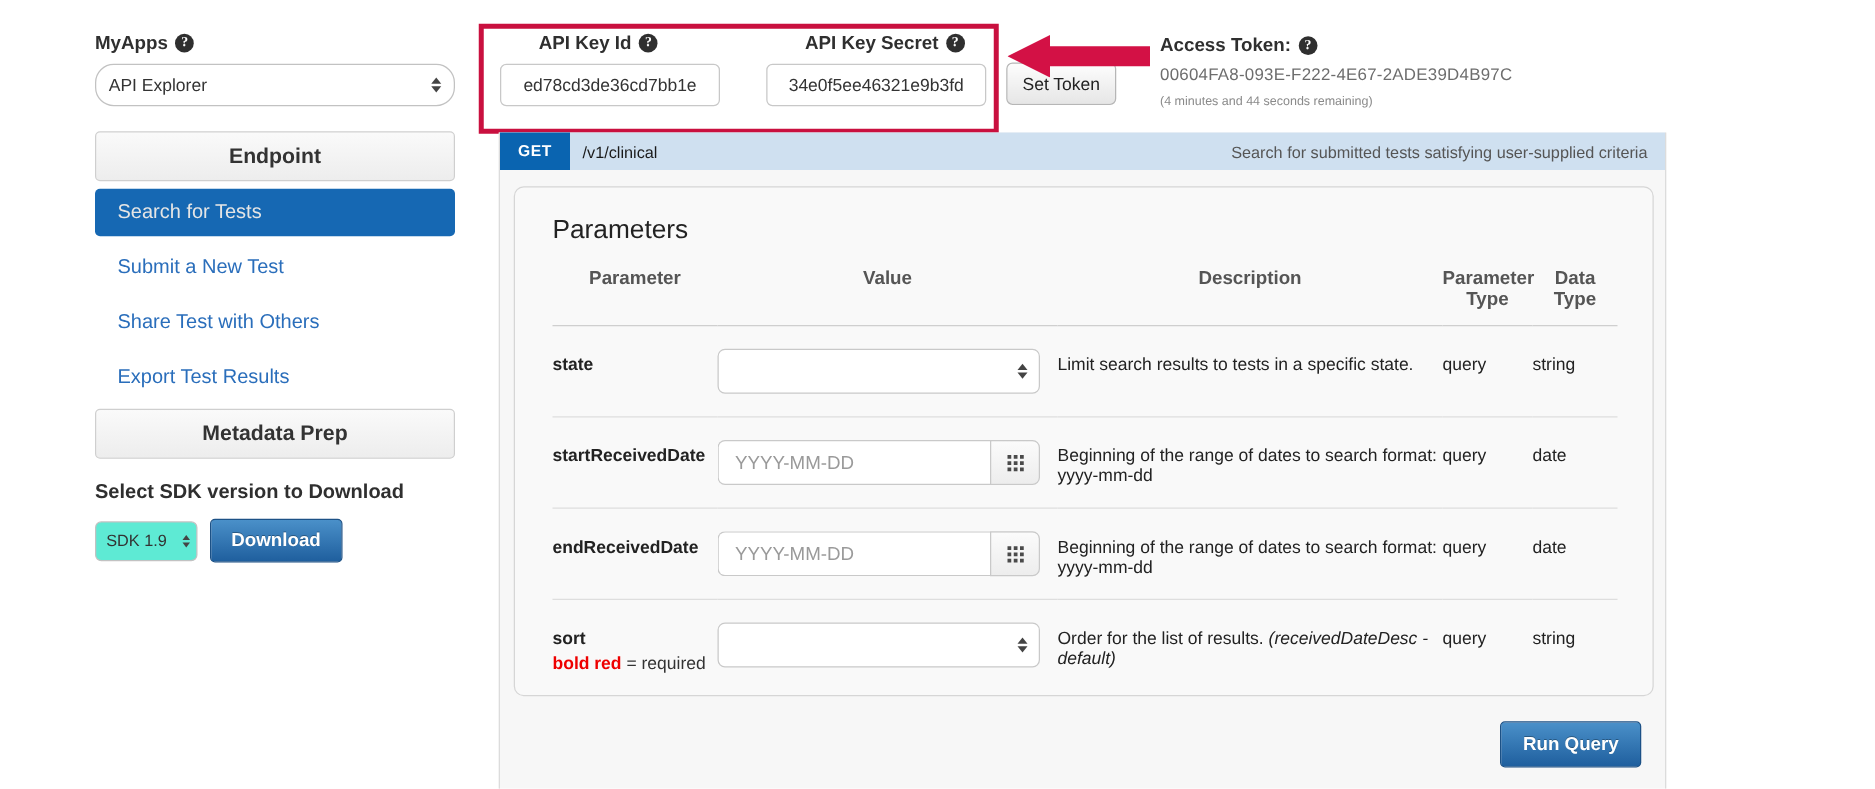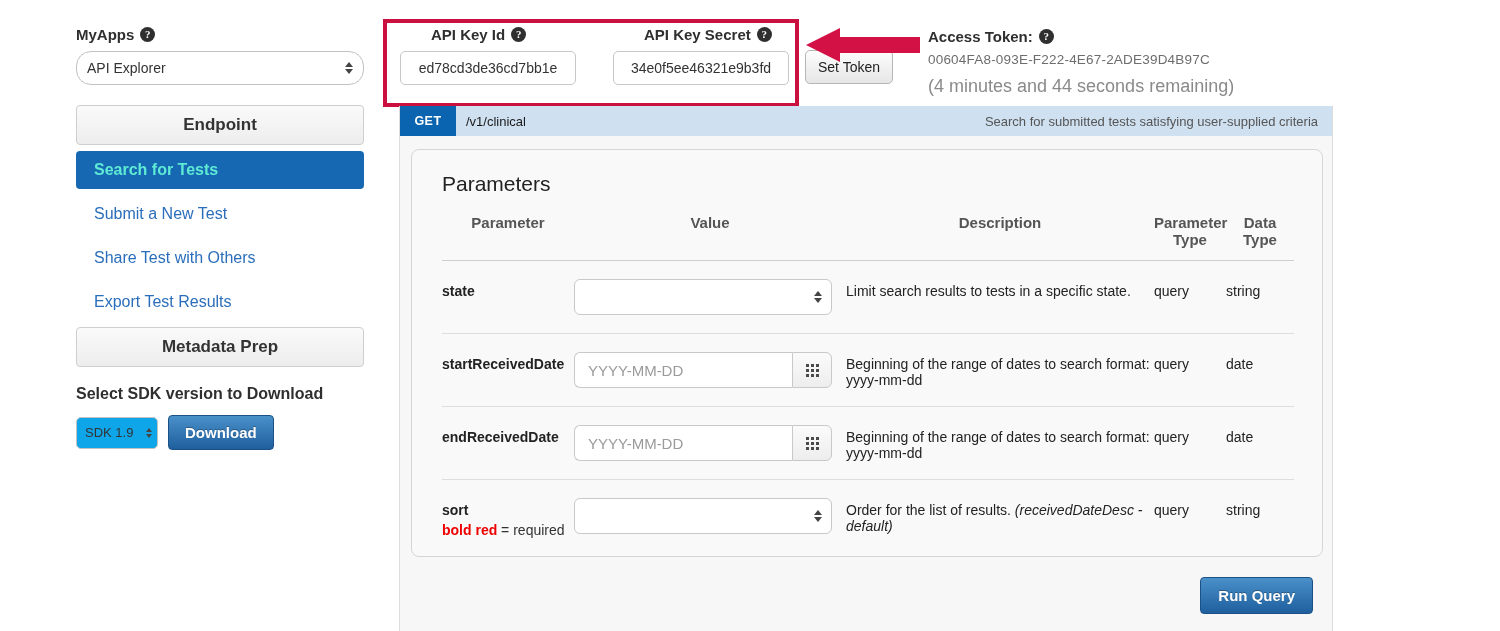--- a/index.html
+++ b/index.html
@@ -49,29 +49,29 @@
     border: 1px solid #cfcfcf; border-radius: 4px;
     display: flex; align-items: center; justify-content: center;
     font-size: 17px; font-weight: bold; color: #333;
   }
   .nav-list { margin-top: 6px; width: 288px; }
   .nav-item {
     height: 38px; display: flex; align-items: center;
     padding-left: 18px; font-size: 16px; color: #2a6ebb;
     border-radius: 4px; margin-bottom: 6px;
   }
-  .nav-item.active { background: #1668b3; color: #5eead4; font-weight: bold; }
+  .nav-item.active { background: #1668b3; color: #e5e5e5; font-weight: normal; }
 
   .sdk-title {
     margin-top: 18px; font-size: 16px; font-weight: bold; color: #2f2f2f;
   }
   .sdk-row { margin-top: 12px; display: flex; align-items: center; gap: 10px; }
   .sdk-select {
     width: 82px; height: 32px; border: 1px solid #c2c2c2; border-radius: 5px;
-    background: #0ea5e9; font-size: 13px; color: #333;
+    background: #5eead4; font-size: 13px; color: #333;
     display: flex; align-items: center; padding: 0 18px 0 8px; position: relative;
   }
   .sdk-select .spin-arrows { right: 5px; }
   .sdk-select .spin-arrows i { border-left-width: 3px; border-right-width: 3px; }
   .sdk-select .spin-arrows i.up { border-bottom-width: 4px; }
   .sdk-select .spin-arrows i.down { border-top-width: 4px; }
   .btn-blue {
     background: linear-gradient(to bottom,#4a90c9 0%,#1f5f9e 100%);
     border: 1px solid #1c5party; border: 1px solid #1c5186;
     color: #fff; font-size: 15px; font-weight: bold;
@@ -96,21 +96,21 @@
     background: linear-gradient(to bottom,#fdfdfd 0%,#e6e6e6 100%);
     border: 1px solid #b6b6b6; border-radius: 5px;
     font-size: 14px; color: #222; padding: 8px 12px; cursor: pointer;
   }
   .token-box { position: absolute; left: 928px; top: 28px; }
   .token-title {
     font-size: 15px; font-weight: bold; color: #2f2f2f;
     display: flex; align-items: center; gap: 6px;
   }
   .token-value { font-size: 13.5px; color: #6d6d6d; margin-top: 7px; letter-spacing: .2px; }
-  .token-remaining { font-size: 18px; color: #8a8a8a; margin-top: 9px; }
+  .token-remaining { font-size: 10px; color: #8a8a8a; margin-top: 9px; }
 
   
   .red-rect {
     position: absolute; left: 383px; top: 19px; width: 416px; height: 88px;
     border: 4px solid #c9103f; pointer-events: none;
   }
   
   .red-arrow { position: absolute; left: 806px; top: 28px; width: 114px; height: 34px; }
 
   

